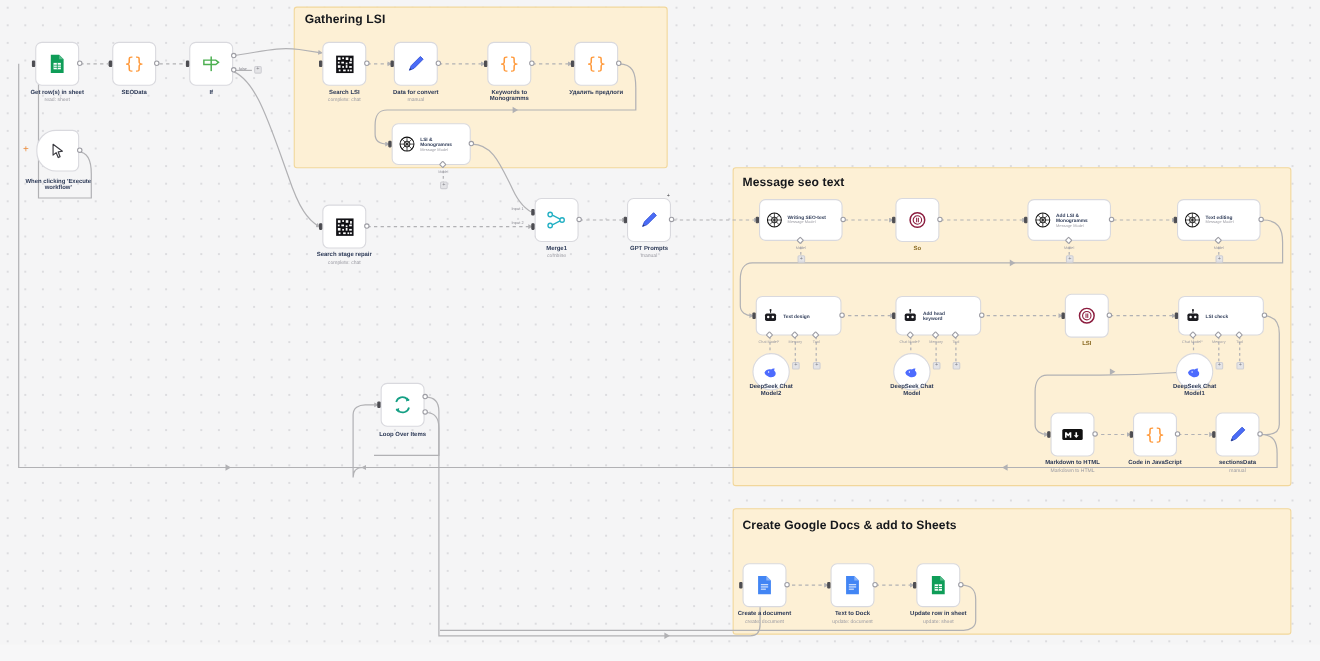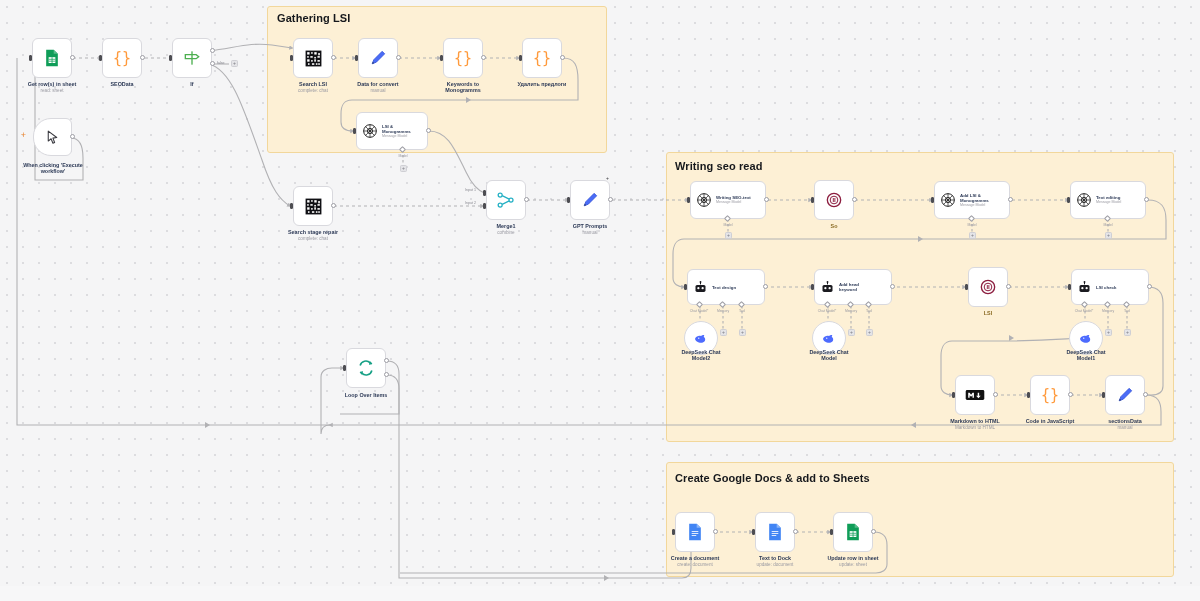--- a/index.html
+++ b/index.html
@@ -72,21 +72,21 @@
 </style>
 </head>
 <body>
 
 <div id="canvas">
 
   <div class="sticky" style="left:267px;top:6px;width:340px;height:147px;"></div>
   <div class="sticky-title" style="left:277px;top:12px;font-size:11px;">Gathering LSI</div>
 
   <div class="sticky" style="left:666px;top:152px;width:508px;height:290px;"></div>
-  <div class="sticky-title" style="left:675px;top:160px;font-size:11px;">Writing seo read</div>
+  <div class="sticky-title" style="left:675px;top:160px;font-size:11px;">Message seo text</div>
 
   <div class="sticky" style="left:666px;top:462px;width:508px;height:115px;"></div>
   <div class="sticky-title" style="left:675px;top:472px;font-size:11px;">Create Google Docs &amp; add to Sheets</div>
 
   <svg id="wires">
     <defs>
       <marker id="ar" markerWidth="5" markerHeight="5" refX="2.5" refY="2" orient="auto">
         <path d="M0,0 L4,2 L0,4 z" class="arrow"></path>
       </marker>
     </defs>

